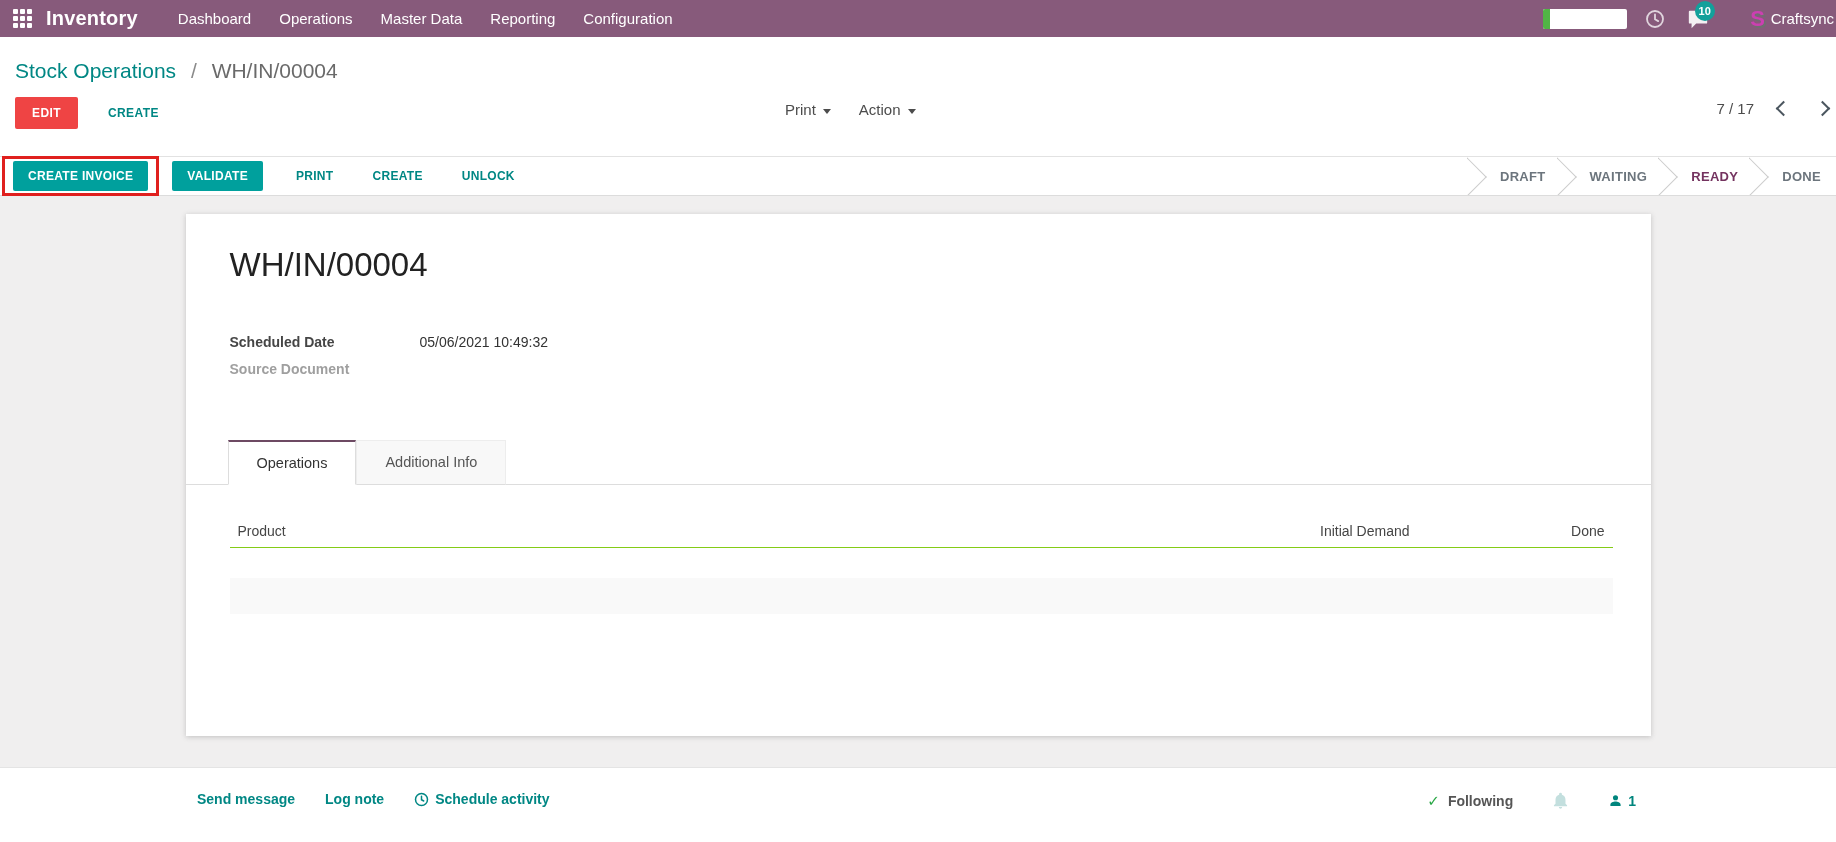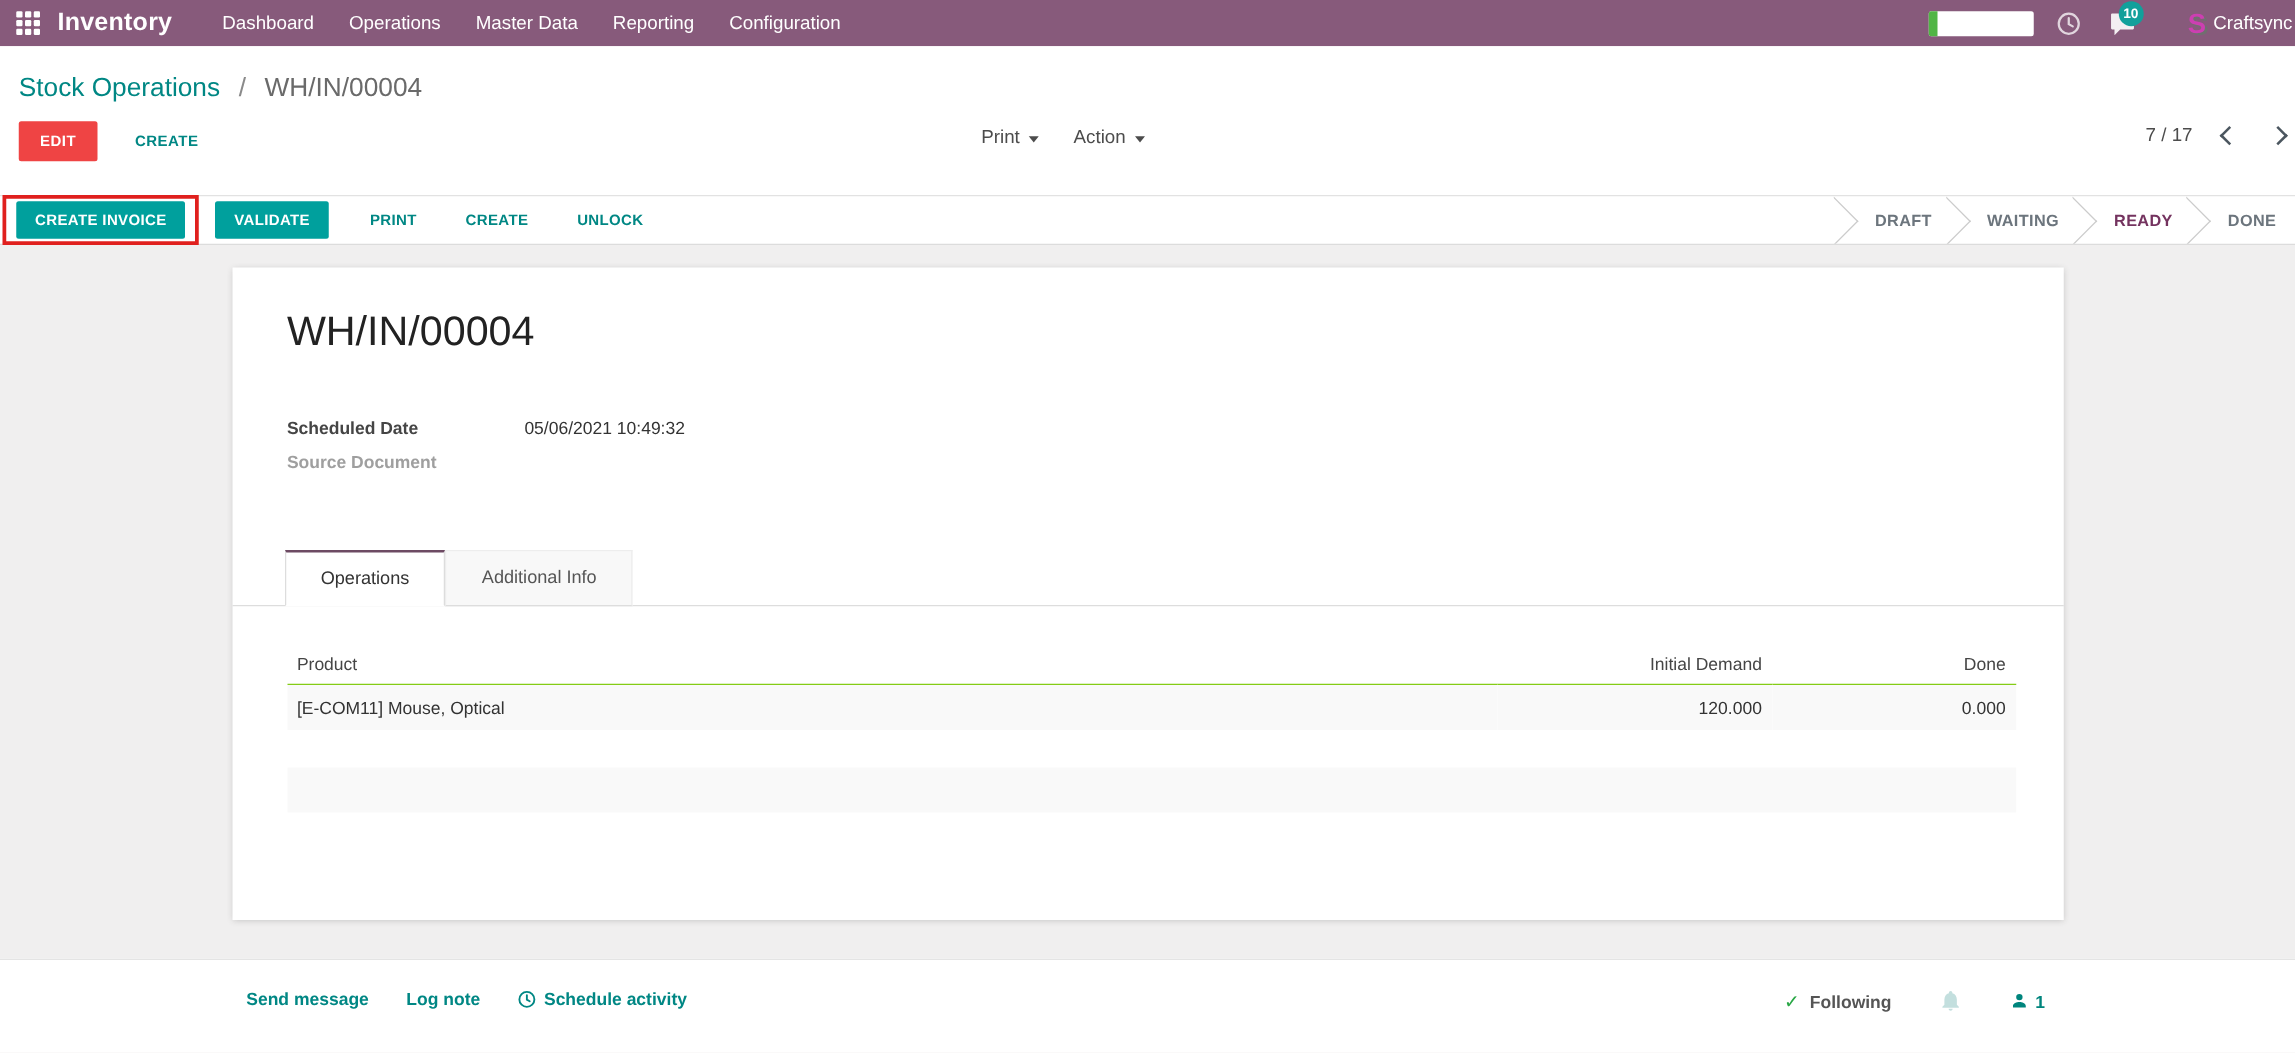--- a/index.html
+++ b/index.html
@@ -211,25 +211,20 @@
           <col style="width:195px">
         </colgroup>
       <thead>
         <tr>
           <th>Product</th>
           <th class="num">Initial Demand</th>
           <th class="num">Done</th>
         </tr>
       </thead>
       <tbody>
-        <tr class="data">
-          <td>[E-COM11] Mouse, Optical</td>
-          <td class="num">120.000</td>
-          <td class="num">0.000</td>
-        </tr>
         <tr class="empty-white">
             <td colspan="3"></td>
           </tr>
         <tr class="empty-gray">
             <td colspan="3"></td>
           </tr>
       </tbody>
     </table>
   </div>
 </section>

